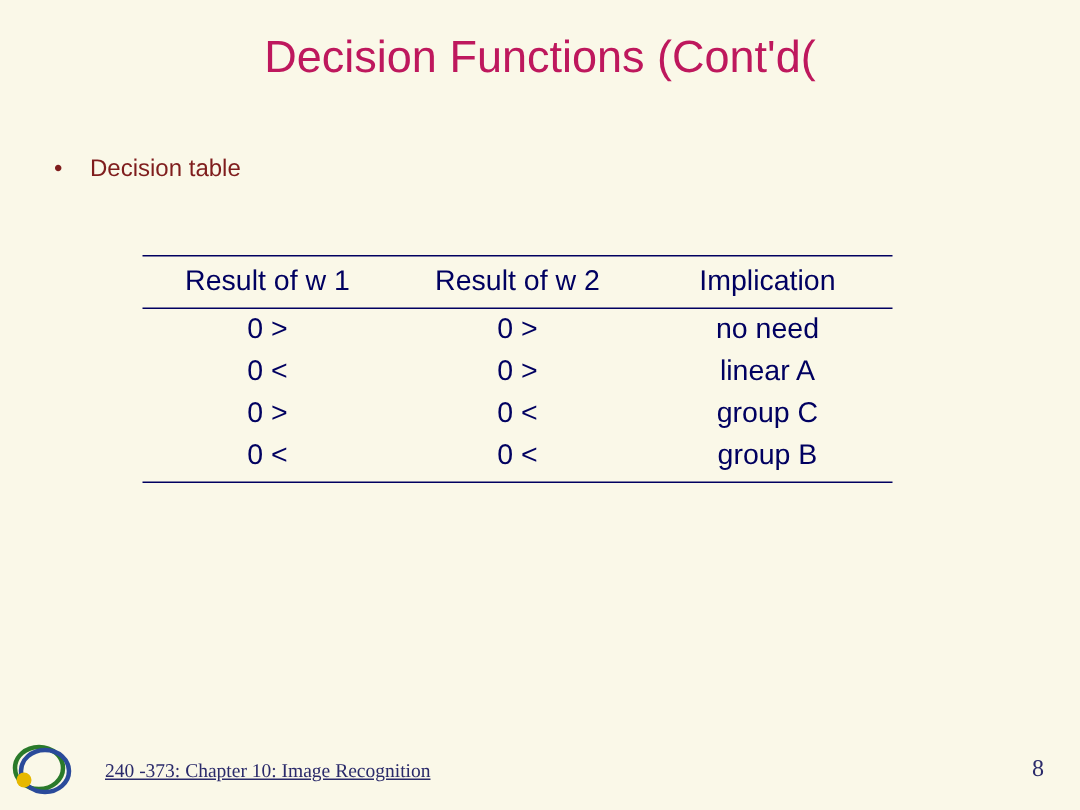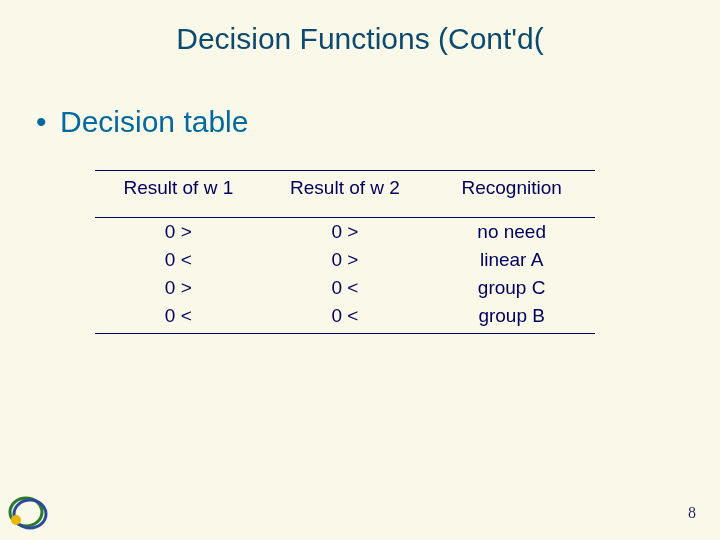--- a/index.html
+++ b/index.html
@@ -20,31 +20,31 @@
     box-sizing: border-box;
   }
   .title {
     position: absolute;
     top: 22px;
     left: 0;
     width: 100%;
     text-align: center;
     font-size: 30px;
     font-family: "Comic Sans MS", "Comic Sans", cursive, sans-serif;
-    color: #0c4a6e;
+    color: #be185d;
   }
   .bullets {
     position: absolute;
     top: 103px;
     left: 36px;
     right: 36px;
   }
   .bullet {
-    font-size: 30px;
-    color: #0369a1;
+    font-size: 16px;
+    color: #7f1d1d;
     margin-bottom: 10px;
     padding-left: 24px;
     position: relative;
     line-height: 1.25;
   }
   .bullet::before {
     content: "•";
     position: absolute;
     left: 0;
     top: 0;
@@ -61,21 +61,21 @@
   .tbl {
     width: 100%;
     table-layout: fixed;
     border-collapse: collapse;
     font-size: 19px;
     font-family: "Tahoma", "Verdana", sans-serif;
   }
   .tbl th {
     font-weight: normal;
     text-align: center;
-    padding: 6px 0 18px 0;
+    padding: 6px 0 6px 0;
     border-top: 1.5px solid #000060;
     border-bottom: 1.5px solid #000060;
   }
   .tbl td {
     text-align: center;
     padding: 3px 0;
   }
   .tbl tbody tr:last-child td {
     border-bottom: 1.5px solid #000060;
     padding-bottom: 6px;
@@ -115,21 +115,21 @@
   <div class="bullets">
     <div class="bullet">Decision table</div>
   </div>
 
   <div class="table-wrap">
     <table class="tbl">
       <thead>
         <tr>
           <th>Result of w 1</th>
           <th>Result of w 2</th>
-          <th>Recognition</th>
+          <th>Implication</th>
         </tr>
       </thead>
       <tbody>
         <tr>
           <td>0 &gt;</td>
           <td>0 &gt;</td>
           <td>no need</td>
         </tr>
         <tr>
           <td>0 &lt;</td>
@@ -151,16 +151,17 @@
   </div>
 
   <div class="logo">
     <svg viewBox="0 0 42 36" width="42" height="36">
       <ellipse cx="18" cy="18" rx="16" ry="14" fill="none" stroke="#2a7a2a" stroke-width="3"></ellipse>
       <ellipse cx="22" cy="20" rx="16" ry="14" fill="none" stroke="#2a4a9a" stroke-width="3"></ellipse>
       <circle cx="8" cy="26" r="5" fill="#e6b800"></circle>
     </svg>
   </div>
 
+  <div class="footer-left">240 -373: Chapter 10: Image Recognition</div>
 
   <div class="page-num">8</div>
 
 </div>
 
 </body></html>

